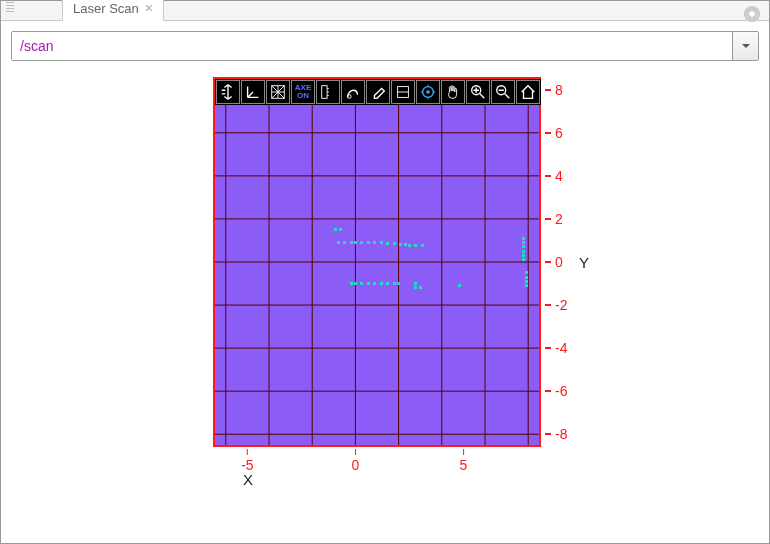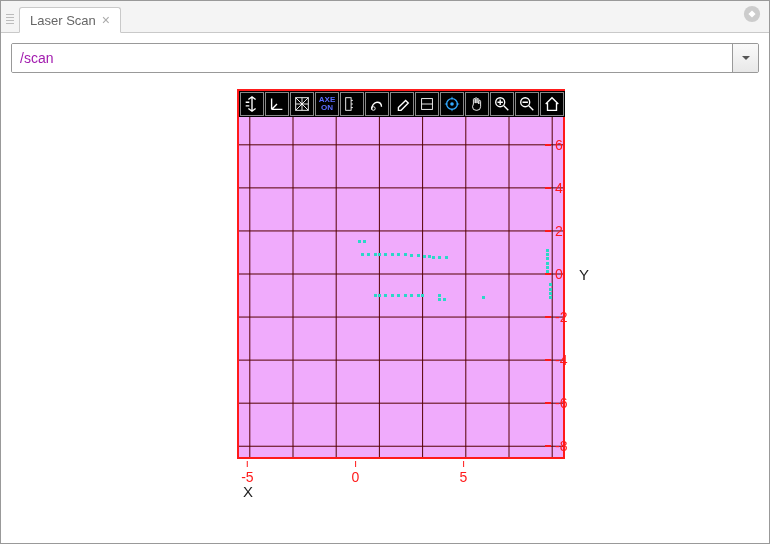--- a/index.html
+++ b/index.html
@@ -13,26 +13,27 @@
   }
   .window {
     width: 770px;
     height: 544px;
     border: 1px solid #999;
     background: #fff;
     display: flex;
     flex-direction: column;
   }
   .titlebar {
-    height: 32px;
+    height: 20px;
     background: #f4f4f4;
     border-bottom: 1px solid #c9c9c9;
     display: flex;
     align-items: flex-end;
     position: relative;
+    gap: 43px;
   }
   .grip {
     width: 14px;
     height: 26px;
     display: flex;
     flex-direction: column;
     justify-content: center;
     align-items: center;
     gap: 2px;
     margin-left: 2px;
@@ -111,23 +112,22 @@
     margin: 18px auto 0;
     width: 420px;
     height: 440px;
   }
   .canvas {
     position: absolute;
     left: 40px;
     top: 0;
     width: 324px;
     height: 366px;
-    background: #f0abfc;
+    background: #8b5cf6;
     outline: 2px solid #ff1a1a;
-    margin-left: 24px;
   }
   .grid line { stroke: #550000; stroke-width: 1; }
   .toolbar {
     position: absolute;
     left: 0; top: 0;
     height: 26px;
     background: #000;
     display: flex;
     gap: 1px;
     padding: 1px;

